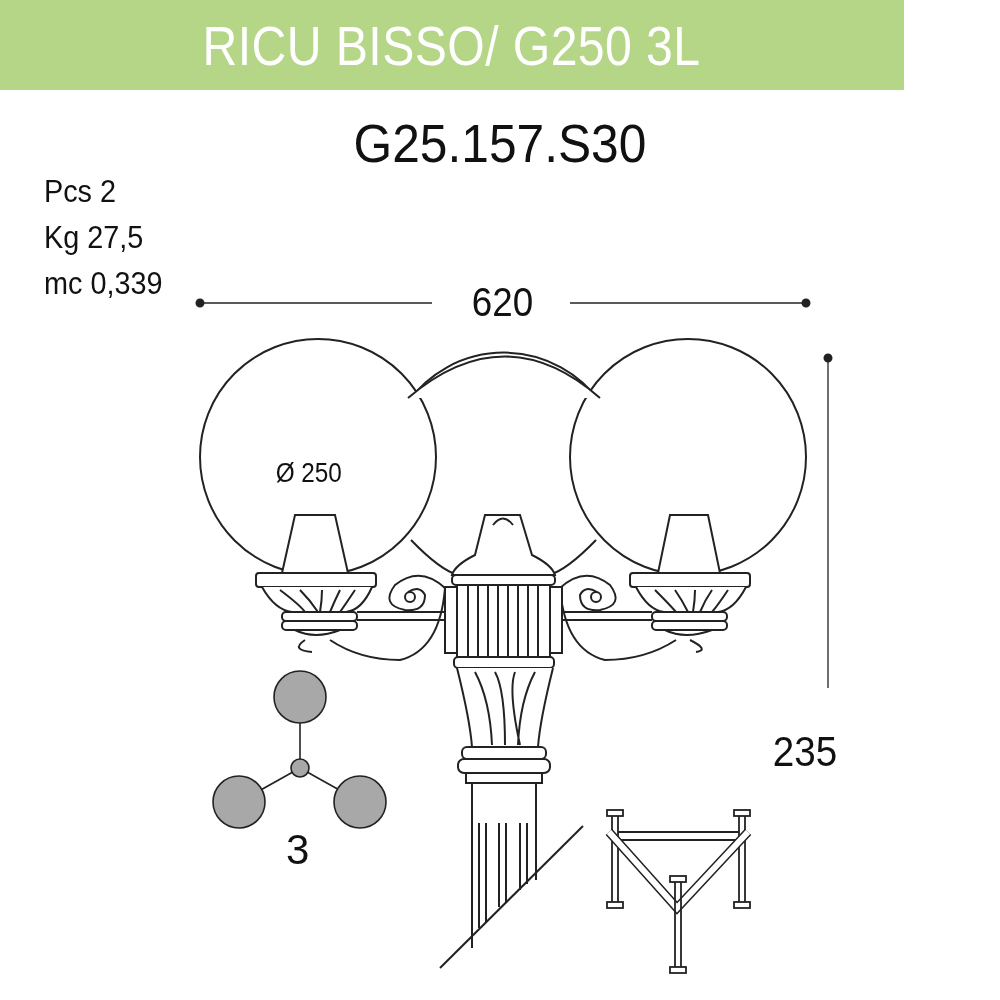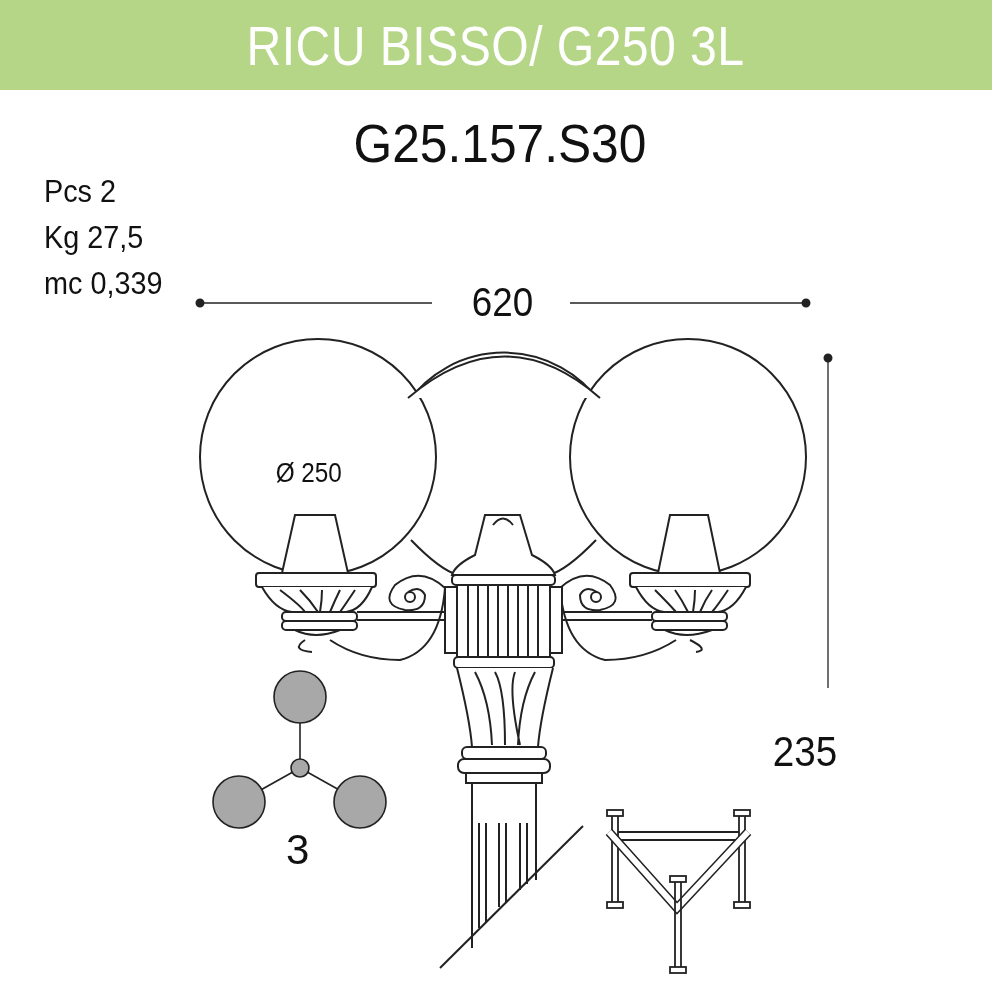--- a/index.html
+++ b/index.html
@@ -1,17 +1,17 @@
 <!DOCTYPE html>
 <html><head>
   <meta charset="utf-8">
   <style>
     html, body { margin: 0; padding: 0; background: #ffffff; }
     body { width: 1000px; height: 1000px; position: relative; overflow: hidden; font-family: "Liberation Sans", sans-serif; color: #111; }
-    .banner { position: absolute; left: 0; top: 0; width: 992px; height: 90px; background: #b5d587; display: flex; align-items: center; justify-content: center; }
+    .banner { position: absolute; left: 0; top: 0; width: 904px; height: 90px; background: #b5d587; display: flex; align-items: center; justify-content: center; }
     .banner-title { color: #ffffff; font-size: 56px; letter-spacing: 0.5px; transform: scaleX(0.86); transform-origin: center; white-space: nowrap; }
     .code { position: absolute; left: 0; width: 1000px; top: 112px; text-align: center; font-size: 54px; color: #111; transform: scaleX(0.92); }
     .specs { position: absolute; left: 44px; top: 168px; font-size: 32px; line-height: 46px; transform: scaleX(0.9); transform-origin: left; }
     .spec-row { white-space: nowrap; }
     .dim-width { position: absolute; left: 440px; top: 280px; width: 125px; text-align: center; font-size: 40px; transform: scaleX(0.92); }
     .dim-height { position: absolute; left: 770px; top: 728px; font-size: 42px; transform: scaleX(0.92); }
     .globe-label { position: absolute; left: 272px; top: 458px; font-size: 27px; transform: scaleX(0.9); }
     .count-label { position: absolute; left: 286px; top: 826px; font-size: 42px; }
     svg.drawing { position: absolute; left: 0; top: 0; }
   </style>

